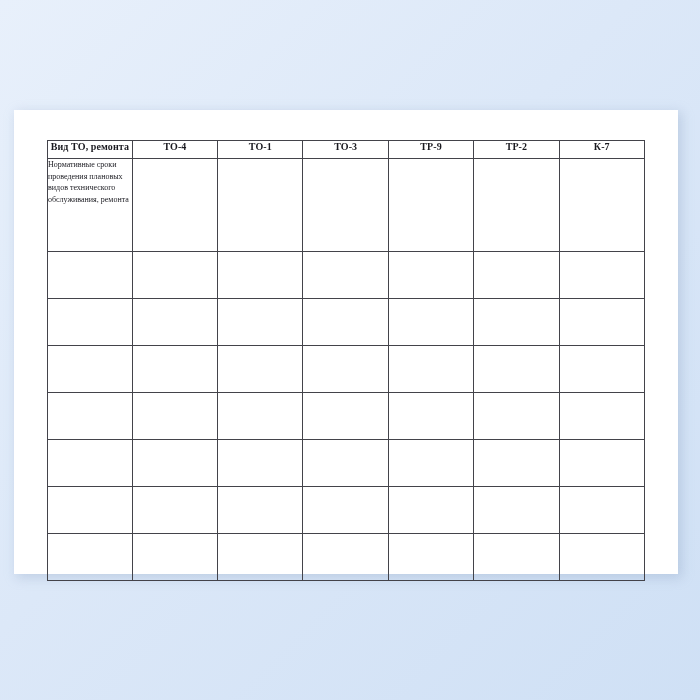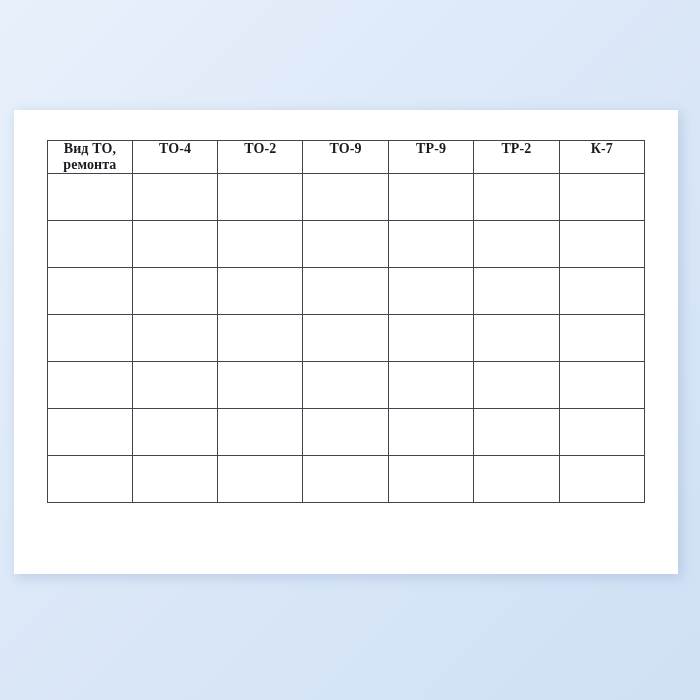--- a/index.html
+++ b/index.html
@@ -51,21 +51,21 @@
     width: 100%;
     table-layout: fixed;
   }
   table.doc-table td, table.doc-table th {
     border: 1px solid #43434a;
     padding: 0;
     vertical-align: top;
   }
   th.hdr {
     height: 17px;
-    font-size: 14px;
+    font-size: 10px;
     font-weight: bold;
     text-align: center;
     vertical-align: middle;
     font-family: "Liberation Serif", serif;
     color: #1a1a20;
     letter-spacing: 0.1px;
   }
   td.label-cell {
     font-size: 8px;
     line-height: 11.5px;
@@ -98,29 +98,38 @@
           <col class="col-data">
           <col class="col-data">
           <col class="col-data">
           <col class="col-data">
         </colgroup>
 
         <thead>
           <tr>
             <th class="hdr">Вид ТО, ремонта</th>
             <th class="hdr">ТО-4</th>
-            <th class="hdr">ТО-2</th>
-            <th class="hdr">ТО-9</th>
+            <th class="hdr">ТО-1</th>
+            <th class="hdr">ТО-3</th>
             <th class="hdr">ТР-9</th>
             <th class="hdr">ТР-2</th>
             <th class="hdr">К-7</th>
           </tr>
         </thead>
 
         <tbody>
+          <tr class="tall">
+            <td class="label-cell">Нормативные сроки проведения плановых видов технического обслуживания, ремонта</td>
+            <td class="body-cell"></td>
+            <td class="body-cell"></td>
+            <td class="body-cell"></td>
+            <td class="body-cell"></td>
+            <td class="body-cell"></td>
+            <td class="body-cell"></td>
+          </tr>
 
           <tr>
             <td class="label-cell body-cell"></td>
             <td class="body-cell"></td>
             <td class="body-cell"></td>
             <td class="body-cell"></td>
             <td class="body-cell"></td>
             <td class="body-cell"></td>
             <td class="body-cell"></td>
           </tr>

